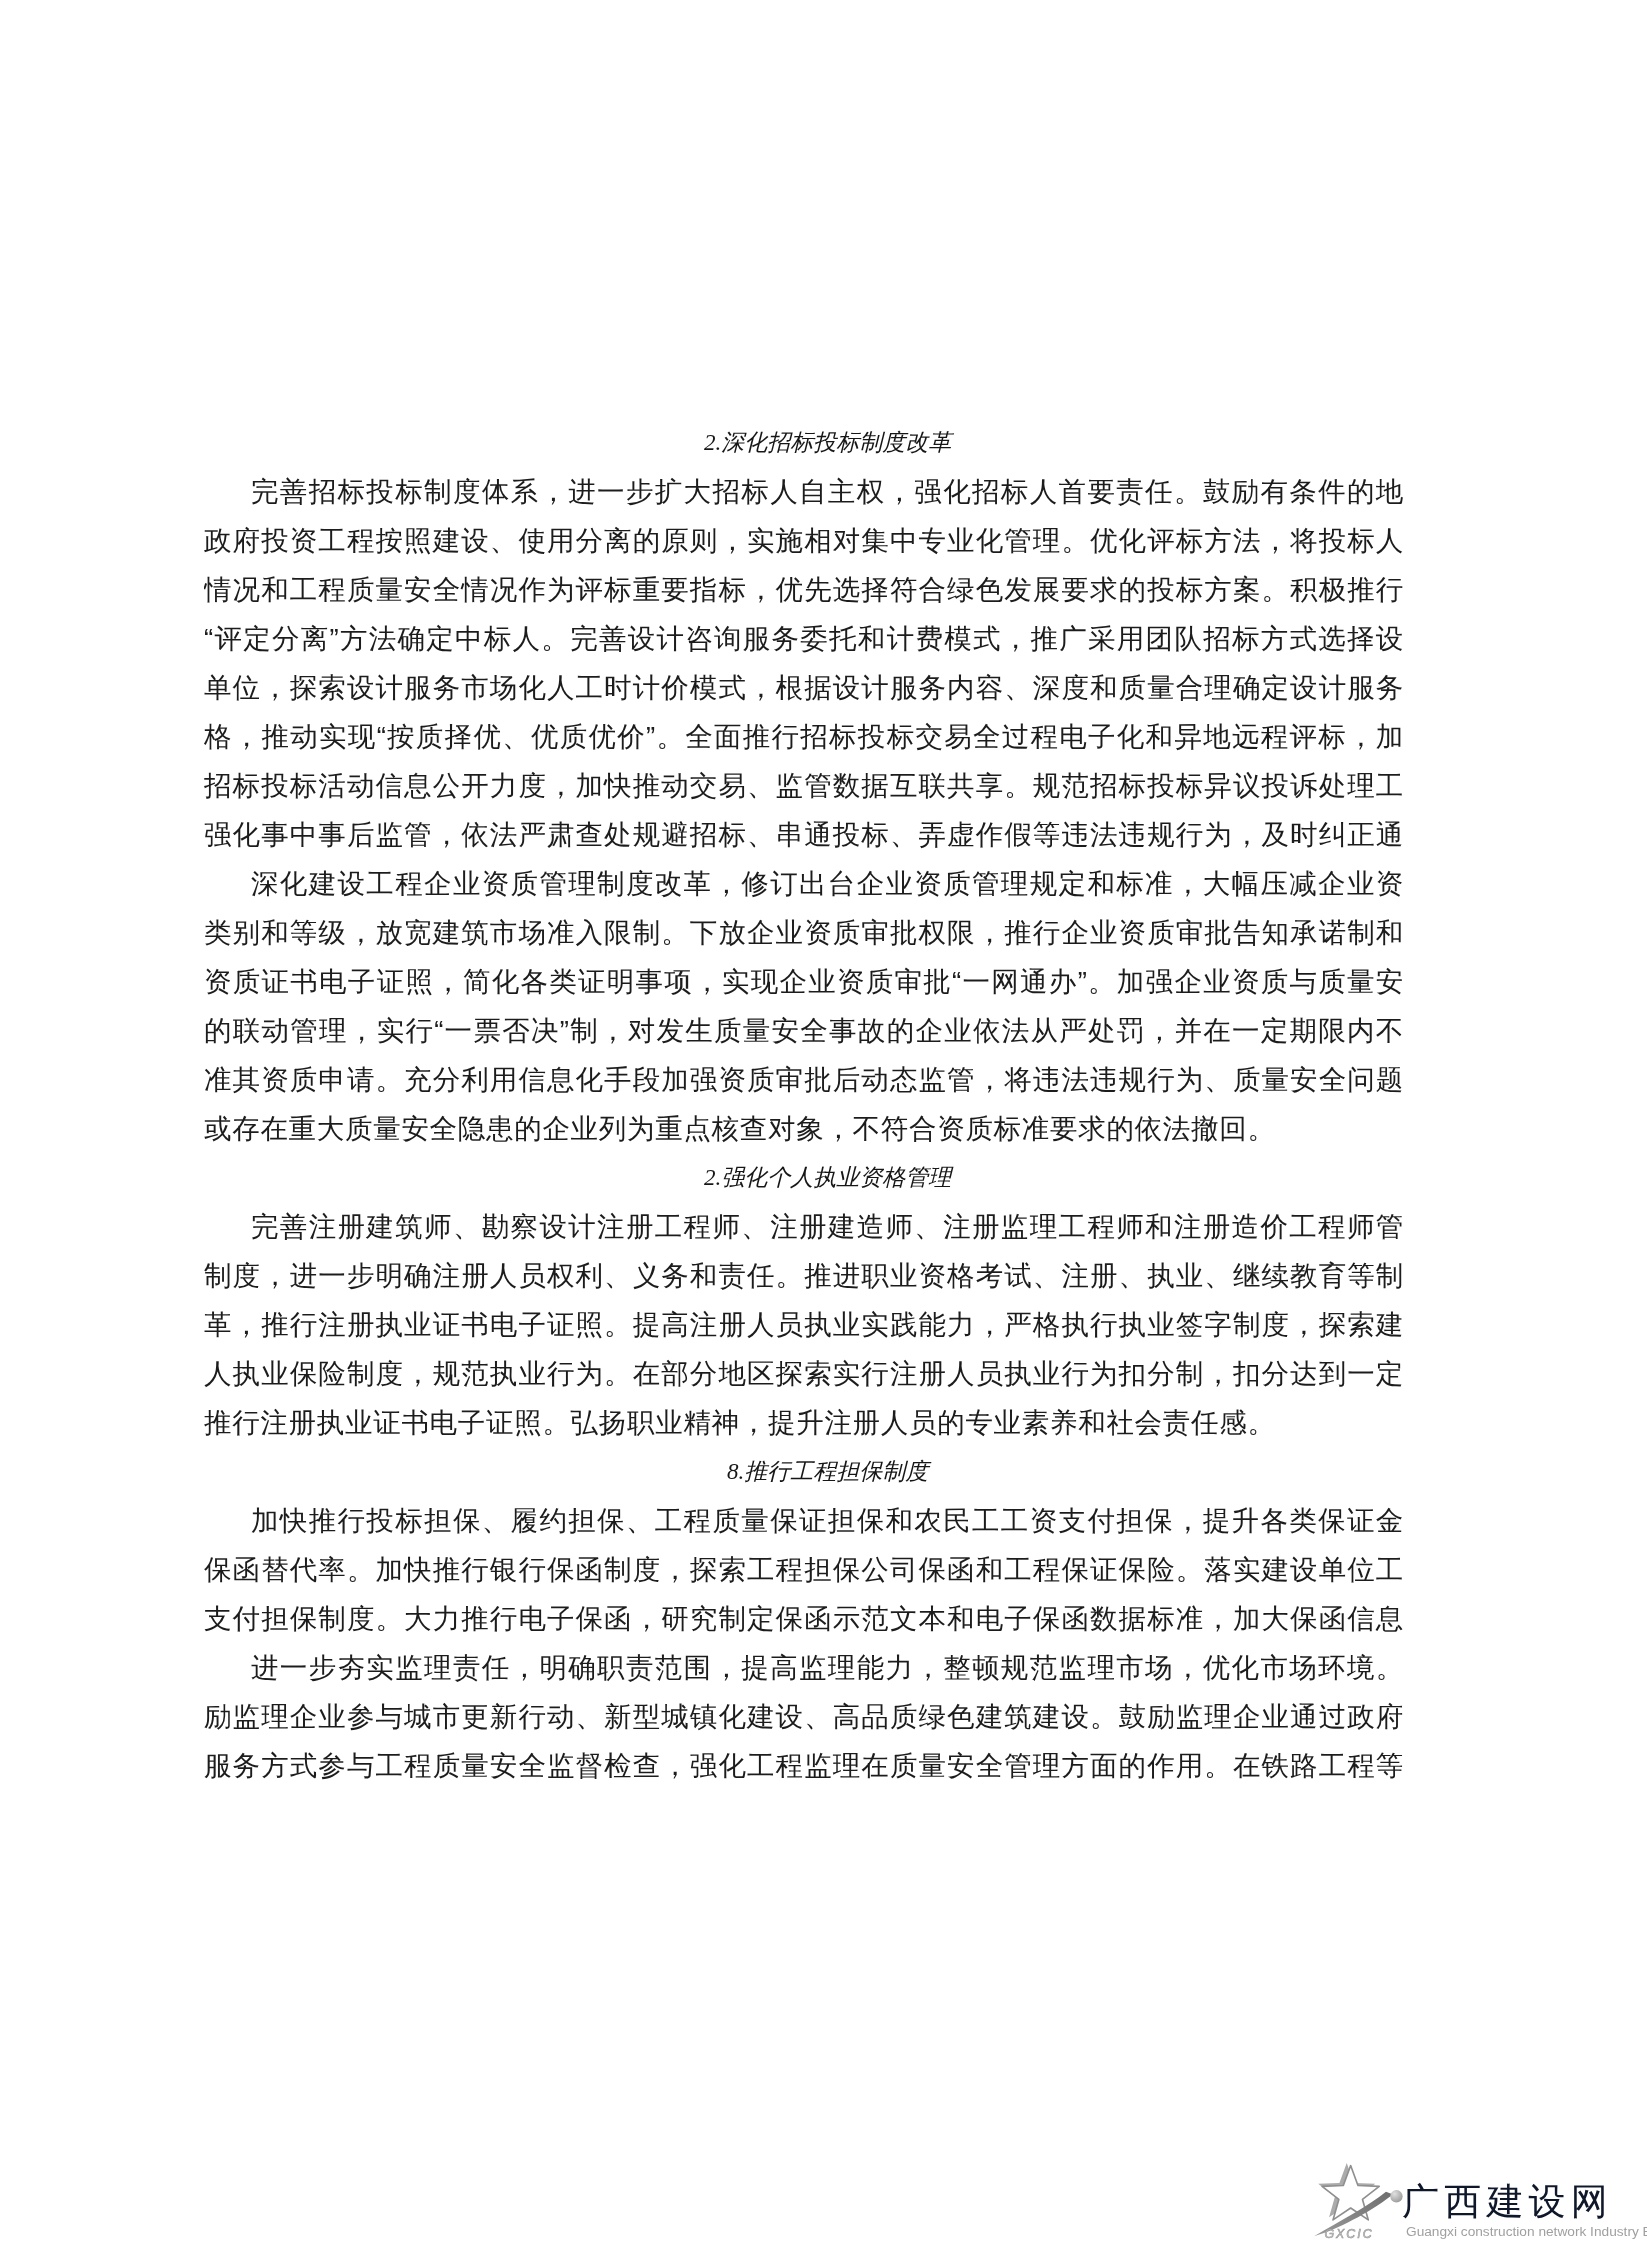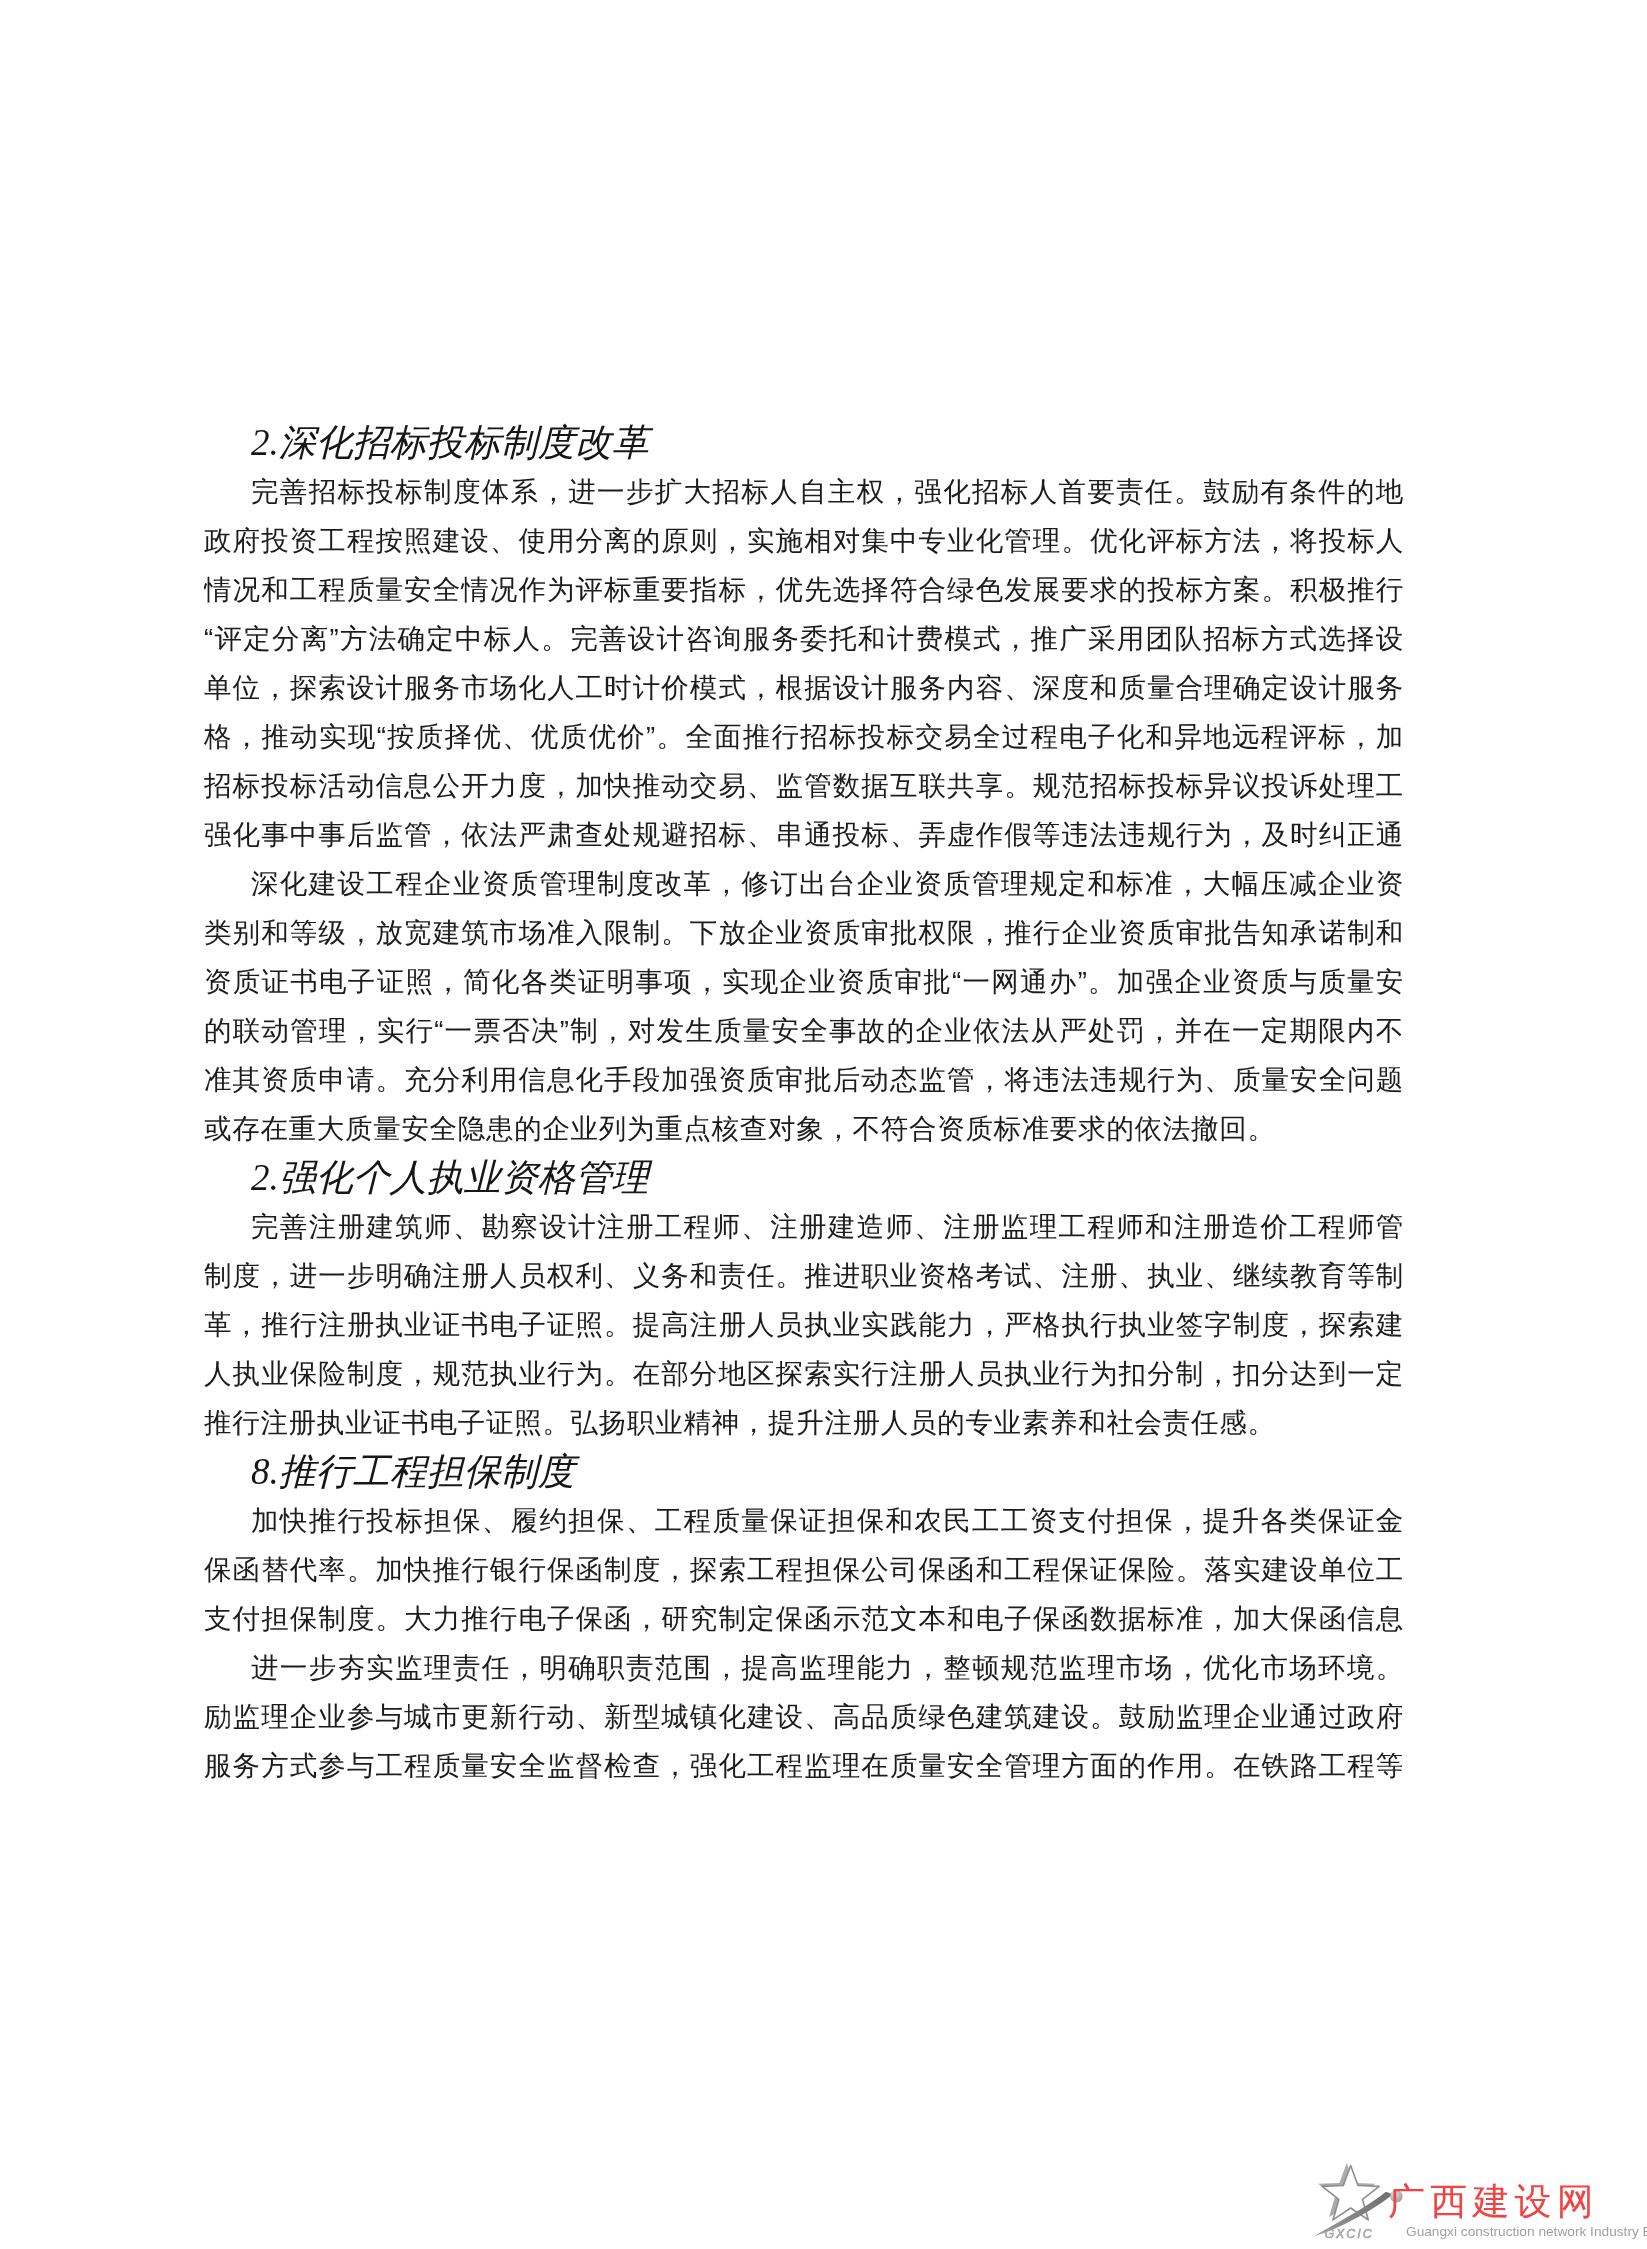--- a/index.html
+++ b/index.html
@@ -30,42 +30,43 @@
     text-align-last:justify;
     text-justify:inter-character;
   }
   .line.i { text-indent:47px; }
   .heading {
     height:49px;
     line-height:49px;
     text-indent:47px;
     font-family:"Liberation Serif","DejaVu Serif",serif;
     font-style:italic;
-    font-size:37px;
+    font-size:23px;
     color:#161616;
     letter-spacing:0px;
     overflow:hidden;
     white-space:nowrap;
+    text-align:center;
   }
   .logo {
     position:absolute;
     left:1306px; top:2159px;
     width:331px; height:88px;
   }
   .logo-star {
     position:absolute; left:0; top:0;
     width:105px; height:85px;
   }
   .logo-cn {
-    position:absolute; left:82px; top:22px;
+    position:absolute; left:96px; top:22px;
     font-family:"Liberation Serif","DejaVu Serif",serif;
     font-size:37px;
     line-height:41px;
     letter-spacing:5.2px;
-    color:#ef4444;
+    color:#0f172a;
     white-space:nowrap;
   }
   .logo-en {
     position:absolute; left:100px; top:65px;
     font-size:13.7px;
     line-height:15.7px;
     color:#a0a0a0;
     white-space:nowrap;
   }
 </style>

